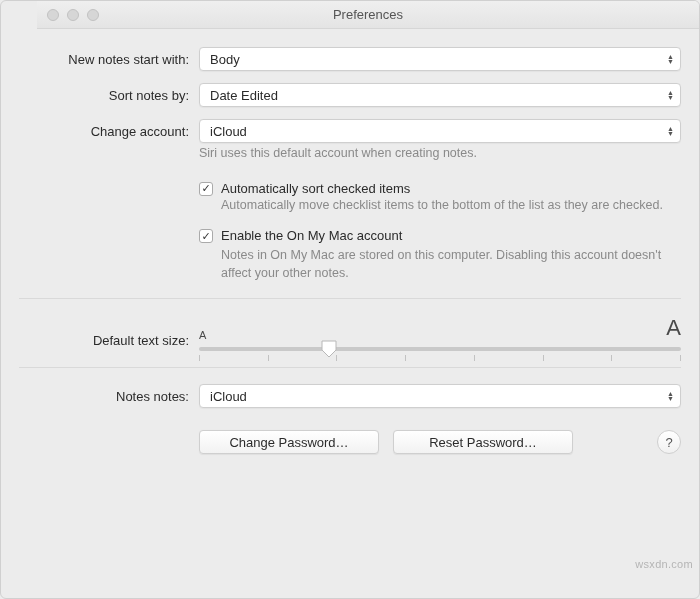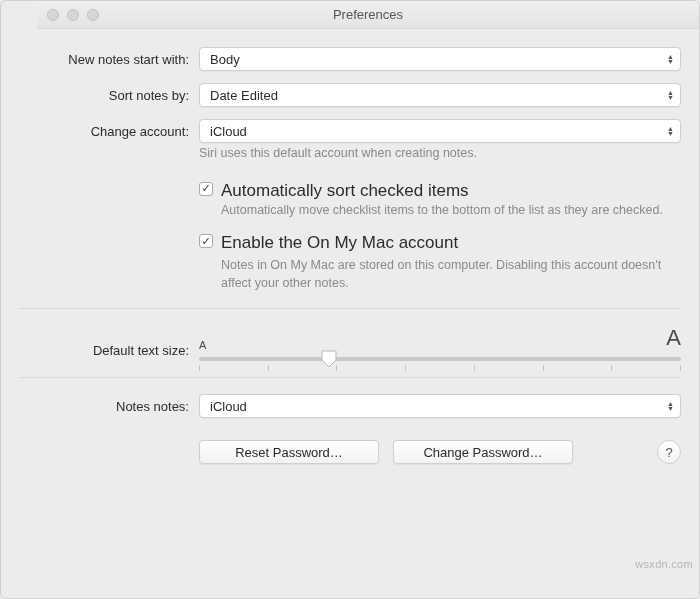--- a/index.html
+++ b/index.html
@@ -112,21 +112,21 @@
     margin-top: 1px;
     display: flex; align-items: center; justify-content: center;
     font-size: 11px;
     line-height: 1;
     color: #333;
   }
   .check-text {
     flex: 1;
   }
   .check-title {
-    font-size: 17px;
+    font-size: 13px;
     color: #2b2b2b;
   }
   .divider {
     height: 1px;
     background: var(--divider);
     margin: 16px 0;
   }
   .slider-wrap {
     position: relative;
   }
@@ -325,24 +325,24 @@
           </span>
         </div>
       </div>
     </div>
 
     <div class="row" style="margin-bottom:0;">
       <div class="label-col"></div>
       <div class="field-col">
         <div class="button-row">
           <div class="push-button">
+            <span>Change Password…</span>
+          </div>
+          <div class="push-button">
             <span>Reset Password…</span>
-          </div>
-          <div class="push-button">
-            <span>Change Password…</span>
           </div>
           <div class="help-button">
             <span>?</span>
           </div>
         </div>
       </div>
     </div>
 
   </div>
 

